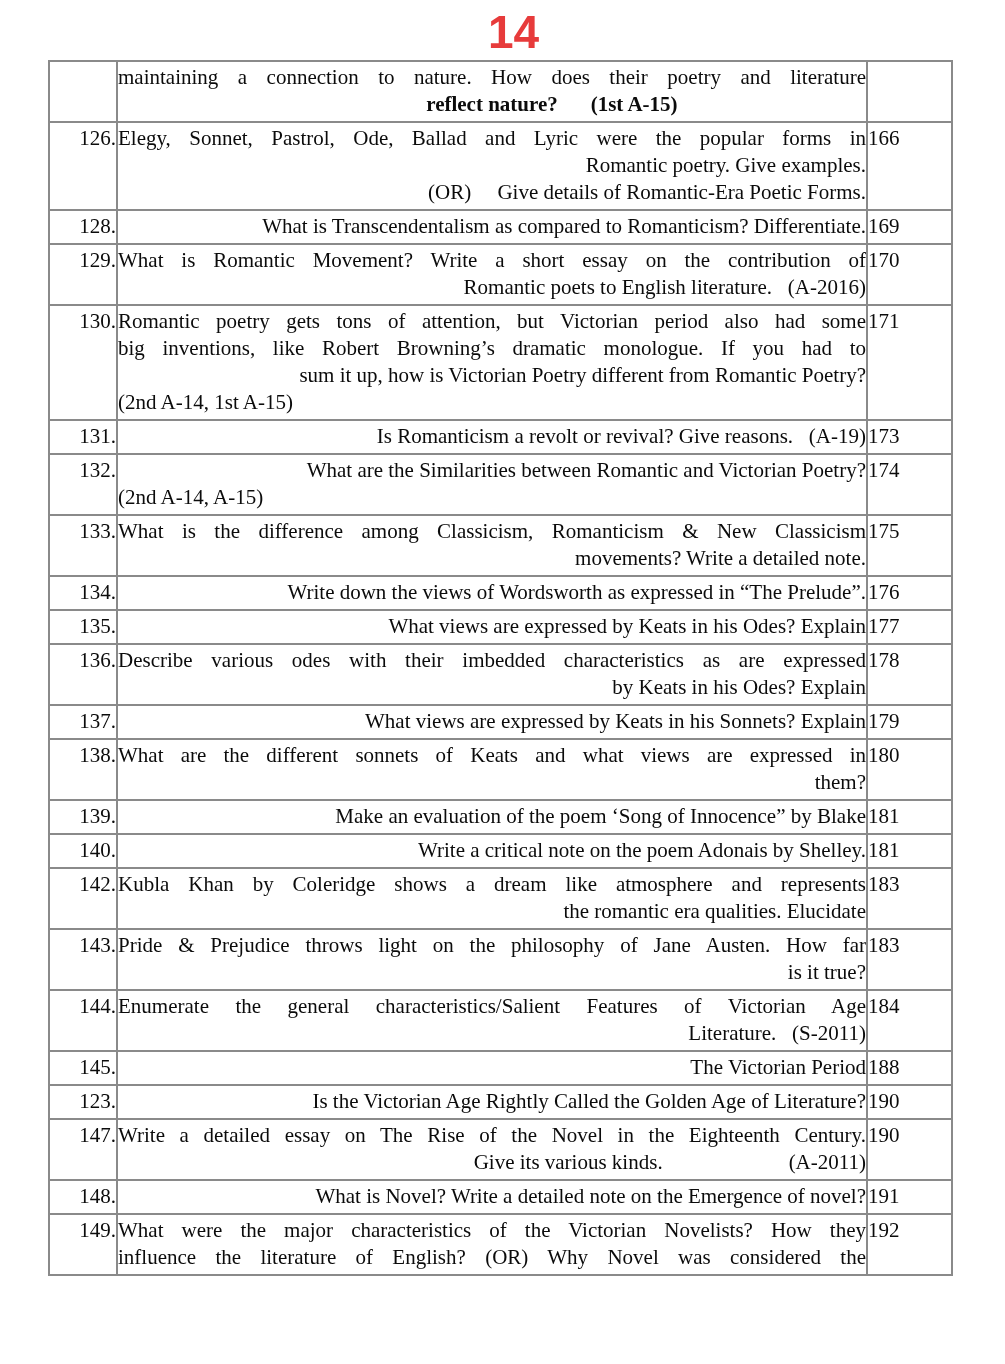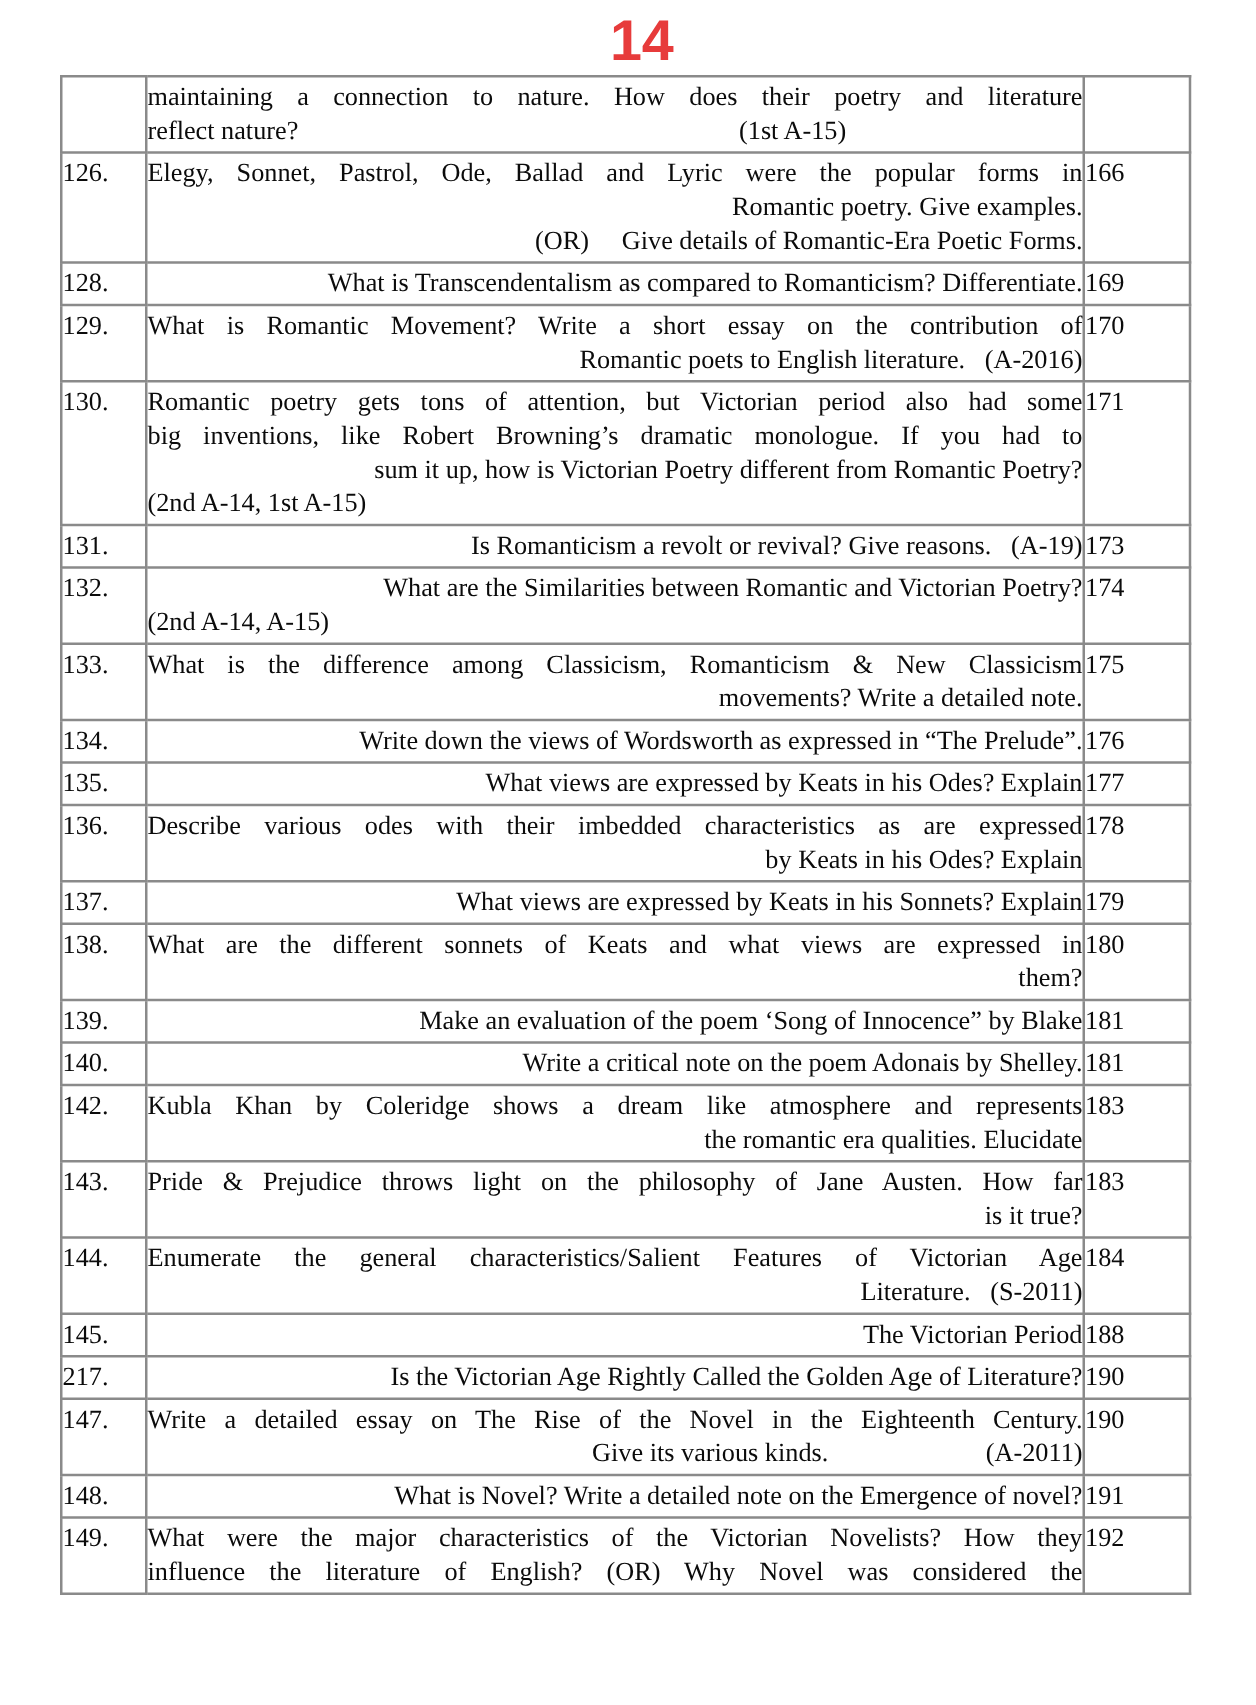--- a/index.html
+++ b/index.html
@@ -36,39 +36,39 @@
     width: 903px;
   }
   table.toc td {
     border: 2px solid var(--border-gray, #8a8a8a);
     vertical-align: top;
     padding: 2px 0 3px 0;
     font-size: 21px;
     line-height: 27px;
   }
   td.num-cell {
-    text-align: left;
+    text-align: right;
     padding-right: 10px;
   }
   td.text-cell {
     padding-left: 9px;
     padding-right: 7px;
   }
   td.page-cell {
     text-align: left;
   }
   .line-j {
     text-align: justify;
     text-align-last: justify;
     -moz-text-align-last: justify;
     text-justify: inter-word;
   }
   .line-p { text-align: right; }
   .line-r { text-align: left; }
-  .line-c { position: relative; text-align: left; }
+  .line-c { position: relative; text-align: center; font-weight: bold; }
   .line-c .ref {
     position: absolute;
     top: 0;
     transform: translateX(-50%);
     white-space: nowrap;
   }
 </style>
 </head>
 <body>
 
@@ -223,21 +223,21 @@
           <td class="page-cell">184</td>
         </tr>
         <tr>
           <td class="num-cell">145.</td>
           <td class="text-cell">
             <div class="line-p">The Victorian Period</div>
           </td>
           <td class="page-cell">188</td>
         </tr>
         <tr>
-          <td class="num-cell">217.</td>
+          <td class="num-cell">123.</td>
           <td class="text-cell">
             <div class="line-p">Is the Victorian Age Rightly Called the Golden Age of Literature?</div>
           </td>
           <td class="page-cell">190</td>
         </tr>
         <tr>
           <td class="num-cell">147.</td>
           <td class="text-cell">
             <div class="line-j">Write a detailed essay on The Rise of the Novel in the Eighteenth Century.</div>
             <div class="line-p">Give its various kinds.      (A-2011)</div>

